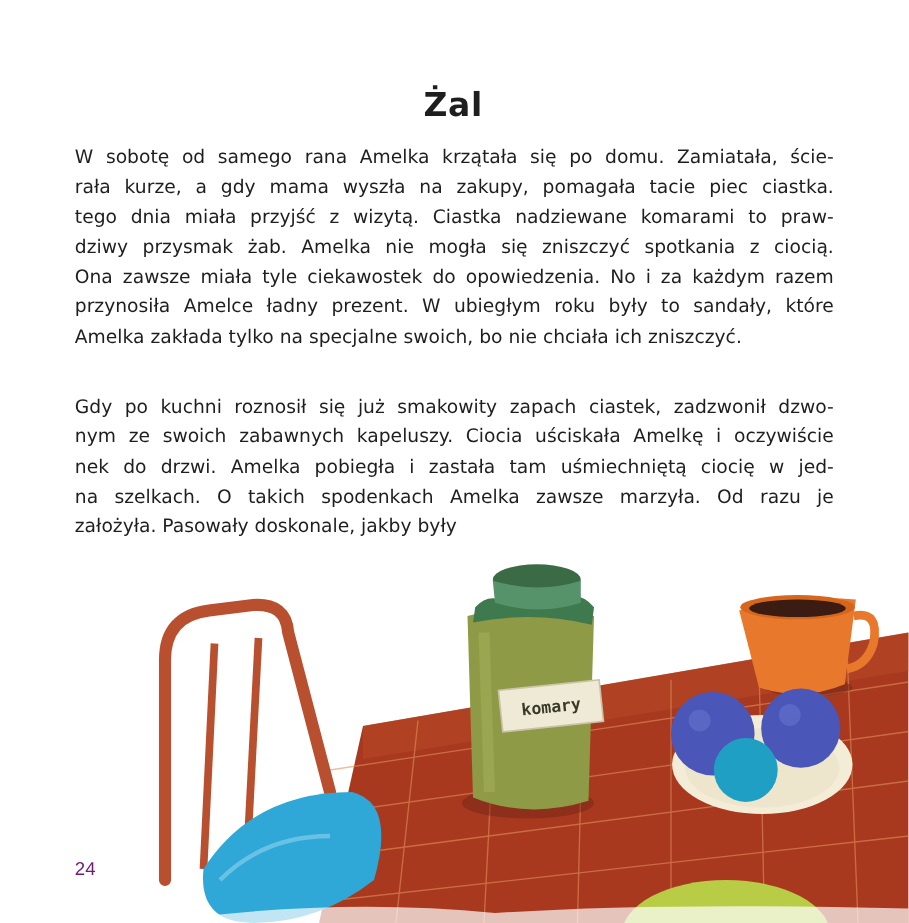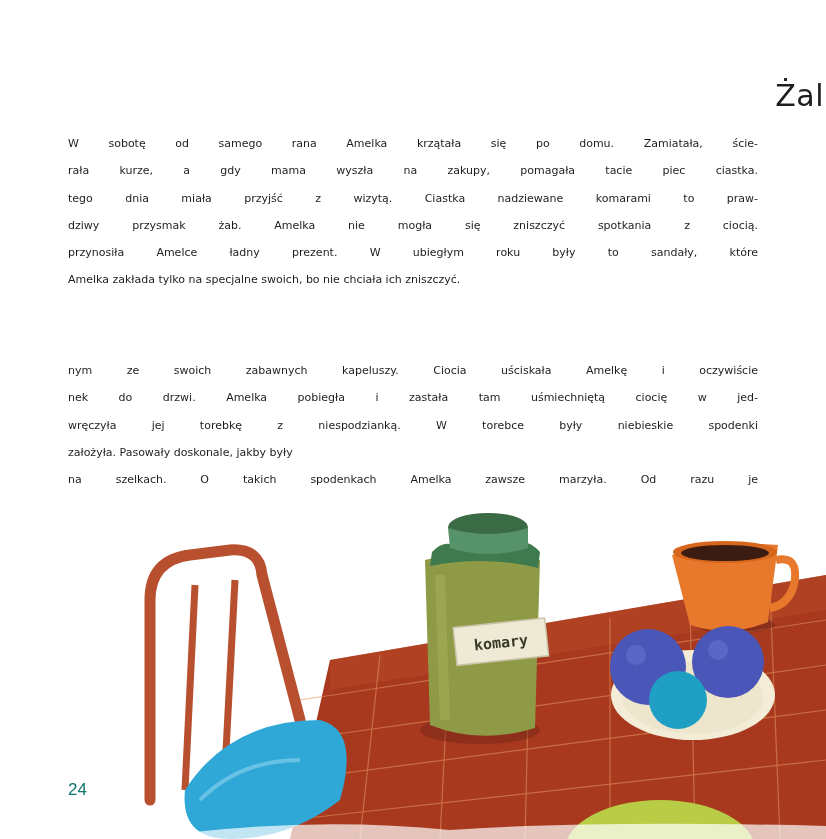--- a/index.html
+++ b/index.html
@@ -1,48 +1,49 @@
 <!DOCTYPE html>
 <html><head>
   <meta charset="utf-8">
   <style>
     html, body { margin: 0; padding: 0; background: #ffffff; }
     body { width: 826px; height: 839px; position: relative; overflow: hidden; font-family: "DejaVu Sans", sans-serif; color: #1e1e1e; }
     .page { position: absolute; left: 0; top: 0; width: 826px; height: 839px; background: #fff; }
-    .title { position: absolute; left: 0; top: 78px; width: 824px; text-align: right; font-size: 30px; font-weight: normal; letter-spacing: 0.5px; margin: 0; }
-    .para { position: absolute; left: 68px; width: 690px; margin: 0; font-size: 11px; line-height: 27.3px; text-align: justify; }
+    .title { position: absolute; left: 0; top: 78px; width: 824px; text-align: center; font-size: 30px; font-weight: bold; letter-spacing: 0.5px; margin: 0; }
+    .para { position: absolute; left: 68px; width: 690px; margin: 0; font-size: 17px; line-height: 27.3px; text-align: justify; }
     .para span.line { display: block; white-space: nowrap; text-align-last: justify; }
     .para span.line.last { text-align-last: left; }
     #p1 { top: 130px; }
     #p2 { top: 357px; }
     .illustration { position: absolute; left: 0; top: 0; width: 826px; height: 839px; pointer-events: none; }
-    .page-number { position: absolute; left: 68px; top: 780px; font-family: "Liberation Sans", sans-serif; font-size: 17px; color: #0f766e; }
+    .page-number { position: absolute; left: 68px; top: 780px; font-family: "Liberation Sans", sans-serif; font-size: 17px; color: #701a75; }
   </style>
 </head>
 <body>
 
 <div class="page">
 
   <h1 class="title">Żal</h1>
 
   <div class="para" id="p1">
     <span class="line">W sobotę od samego rana Amelka krzątała się po domu. Zamiatała, ście-</span>
     <span class="line">rała kurze, a gdy mama wyszła na zakupy, pomagała tacie piec ciastka.</span>
     <span class="line">tego dnia miała przyjść z wizytą. Ciastka nadziewane komarami to praw-</span>
     <span class="line">dziwy przysmak żab. Amelka nie mogła się zniszczyć spotkania z ciocią.</span>
+    <span class="line">Ona zawsze miała tyle ciekawostek do opowiedzenia. No i za każdym razem</span>
     <span class="line">przynosiła Amelce ładny prezent. W ubiegłym roku były to sandały, które</span>
     <span class="line last">Amelka zakłada tylko na specjalne swoich, bo nie chciała ich zniszczyć.</span>
   </div>
 
   <div class="para" id="p2">
+    <span class="line">Gdy po kuchni roznosił się już smakowity zapach ciastek, zadzwonił dzwo-</span>
     <span class="line">nym ze swoich zabawnych kapeluszy. Ciocia uściskała Amelkę i oczywiście</span>
     <span class="line">nek do drzwi. Amelka pobiegła i zastała tam uśmiechniętą ciocię w jed-</span>
-    <span class="line">wręczyła jej torebkę z niespodzianką. W torebce były niebieskie spodenki</span>
+    <span class="line">na szelkach. O takich spodenkach Amelka zawsze marzyła. Od razu je</span>
     <span class="line last">założyła. Pasowały doskonale, jakby były</span>
-    <span class="line">na szelkach. O takich spodenkach Amelka zawsze marzyła. Od razu je</span>
   </div>
 
   <svg class="illustration" viewBox="0 0 826 839" xmlns="http://www.w3.org/2000/svg">
 
     <g>
       <polygon points="330,660 826,575 826,839 290,839" fill="#a8391f"></polygon>
       <polygon points="330,660 826,575 826,610 330,690" fill="#b84a27" opacity="0.5"></polygon>
 
       <g stroke="#e0905a" stroke-width="1.2" opacity="0.6">
         <line x1="300" y1="700" x2="826" y2="620"></line>

